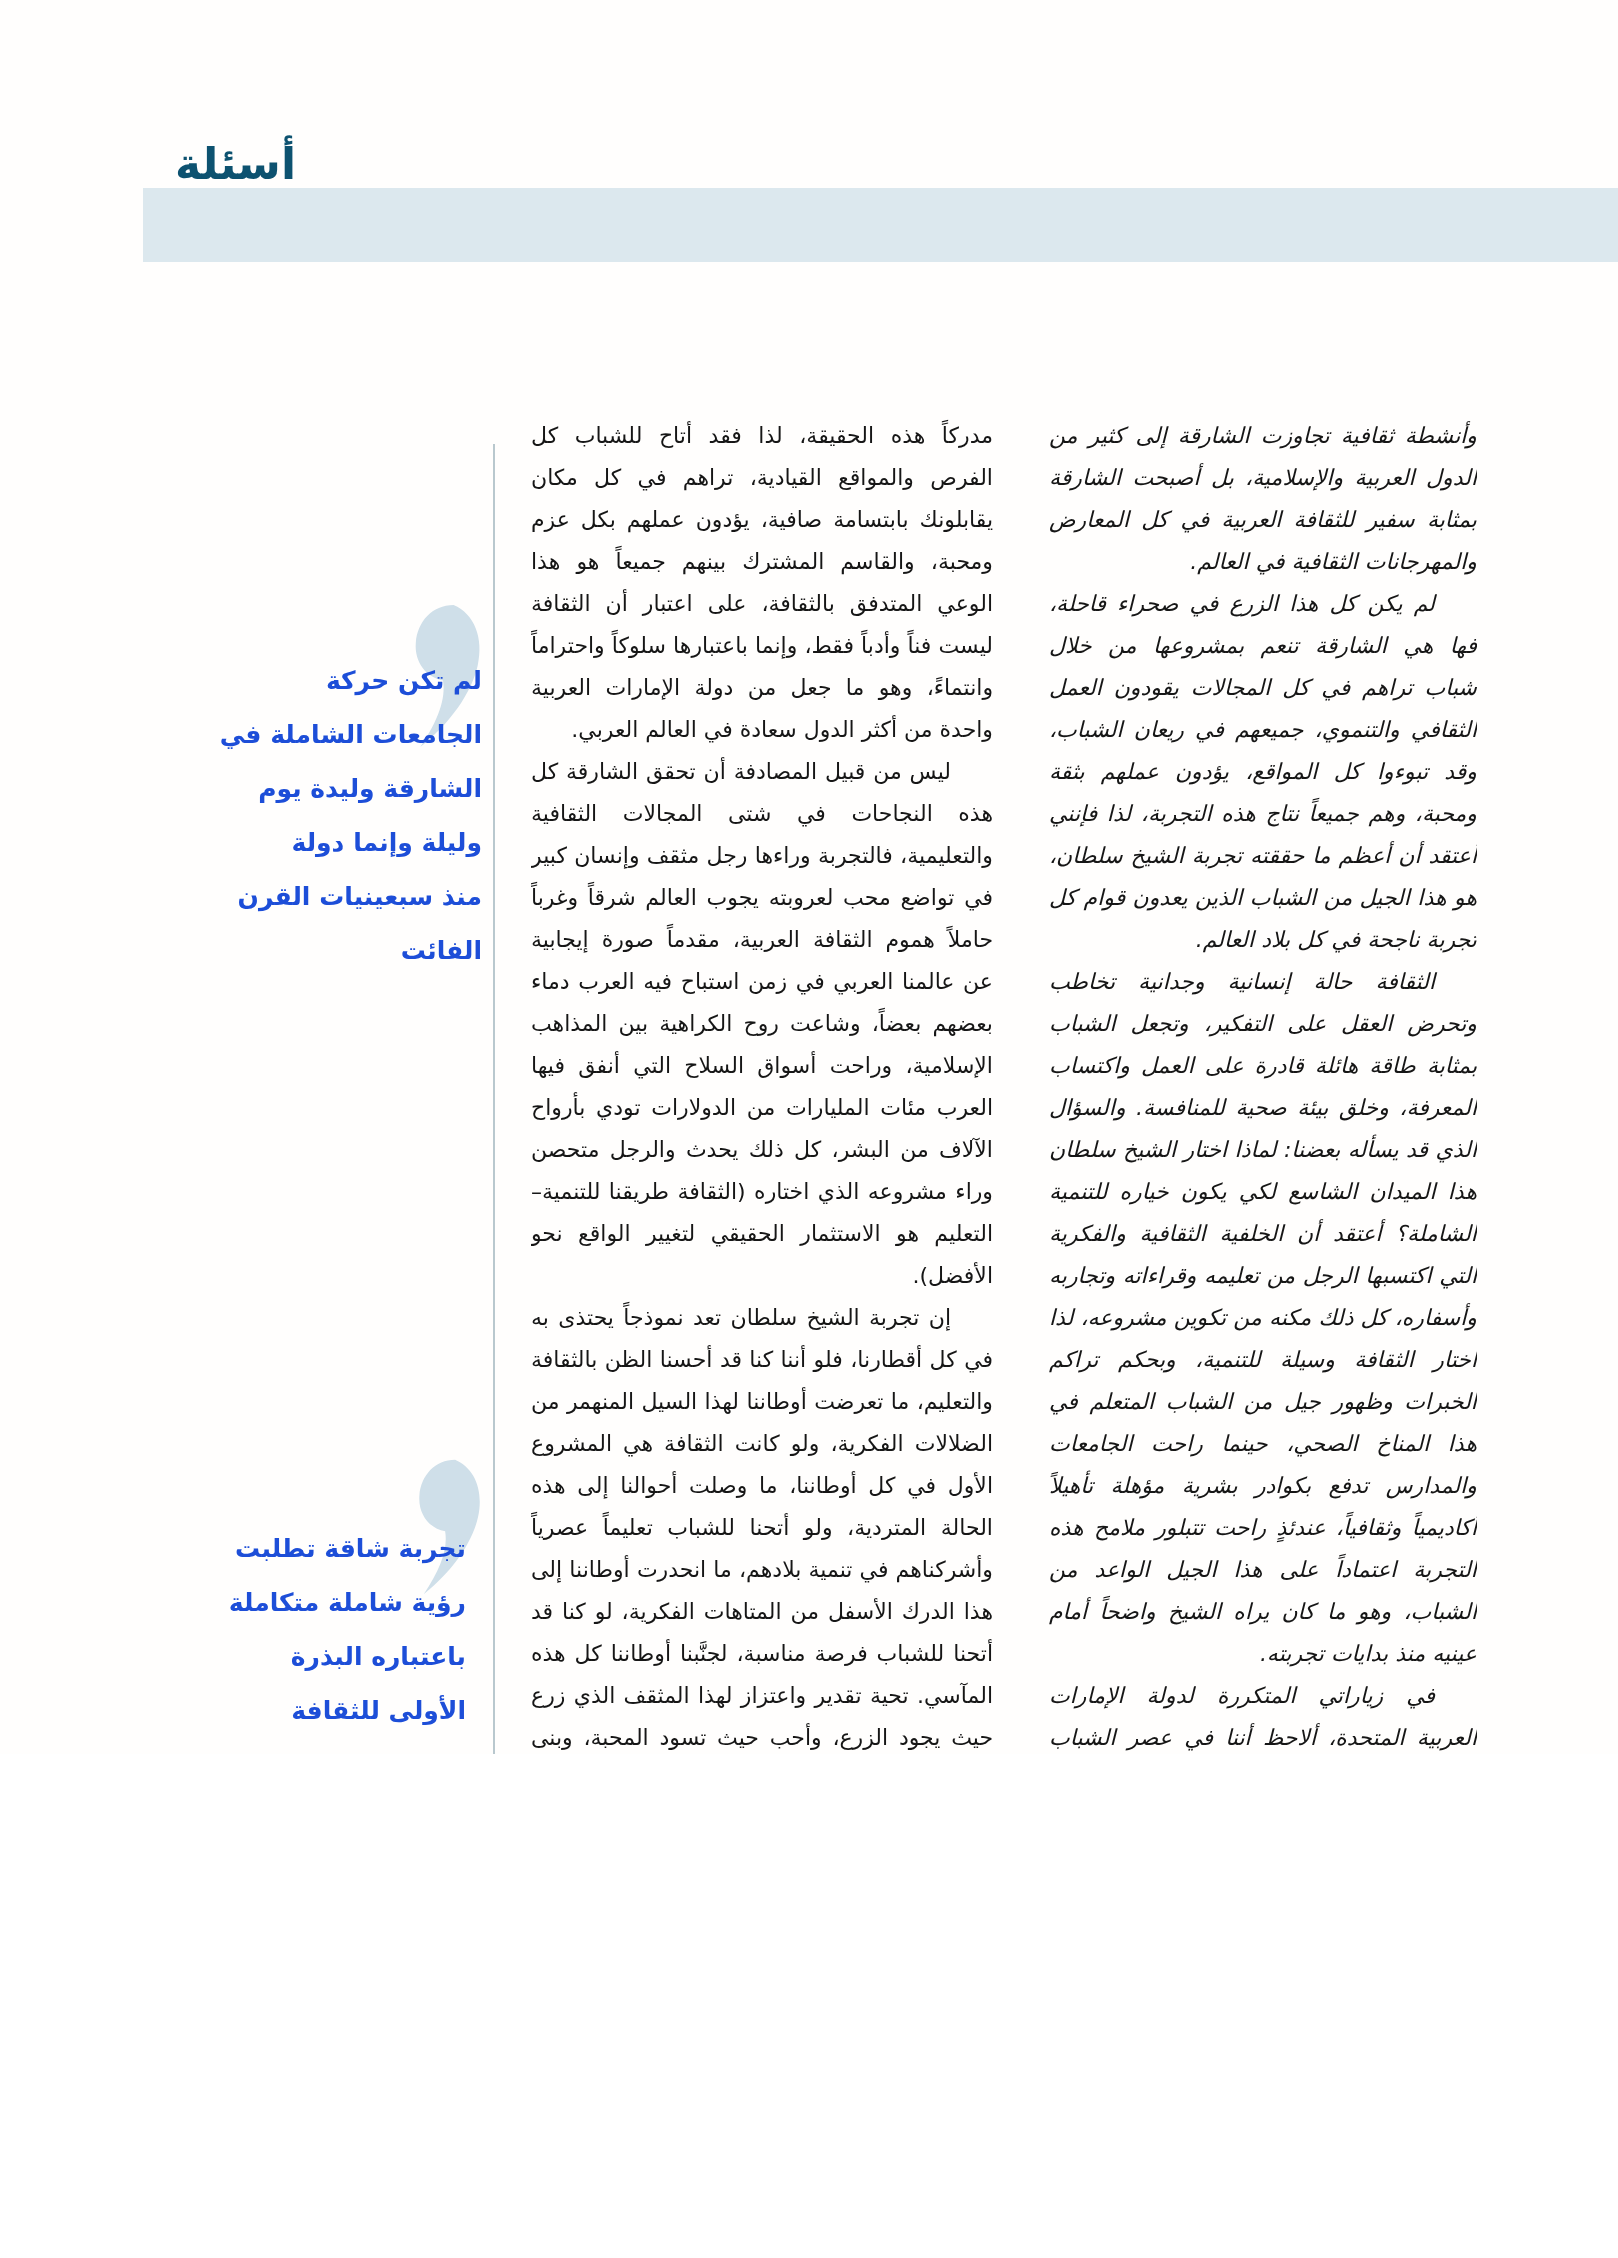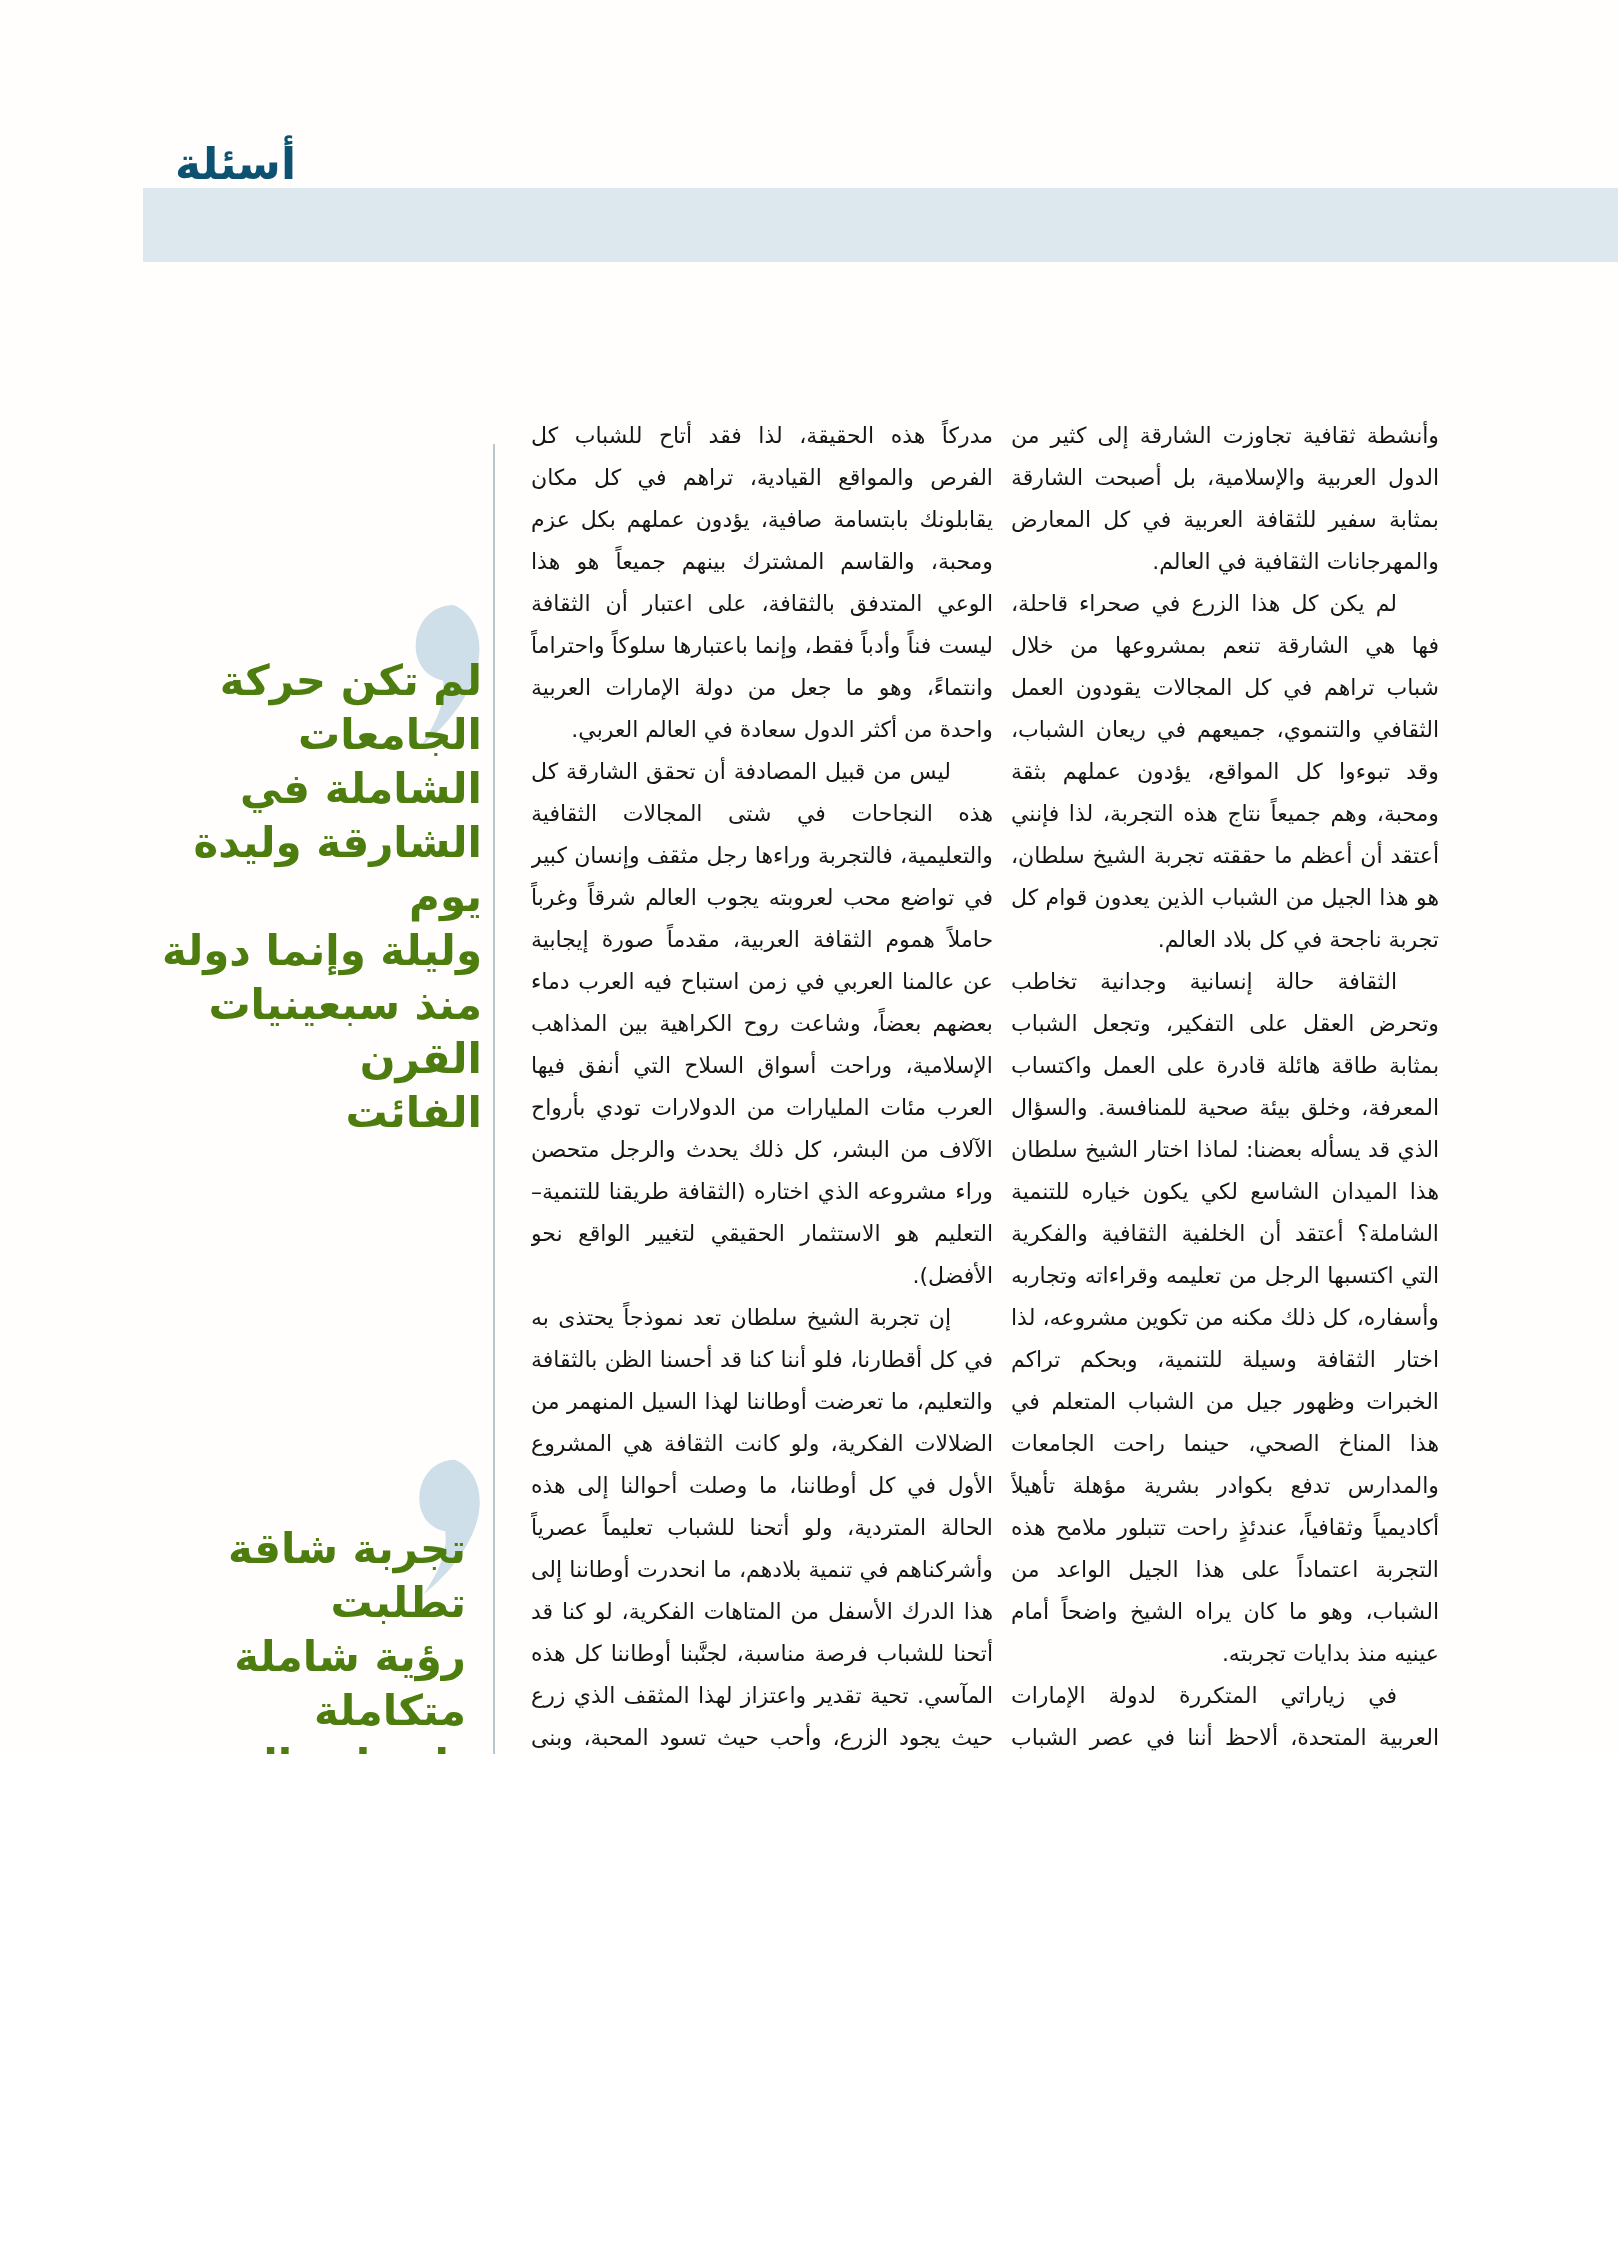--- a/index.html
+++ b/index.html
@@ -27,32 +27,32 @@
   .top-band{
     position:absolute;left:143px;top:188px;width:1475px;height:74px;
     background:var(--band_blue);z-index:1;
   }
   .column{
     position:absolute;top:415px;
     direction:rtl;text-align:justify;
     font-size:22px;line-height:42px;color:var(--body_text);
     overflow:hidden;z-index:2;
   }
-  .col-primary{left:1011px;width:428px;height:1646px;}
+  .col-primary{left:1049px;width:428px;height:1646px;font-style:italic;}
   .col-secondary{left:531px;width:462px;height:1646px;}
   .column p{margin:0;padding:0;}
   .column p.indent{text-indent:42px;}
   .v-divider{
     position:absolute;left:493px;top:444px;width:1.9px;height:1590px;
     background:var(--divider);z-index:1;
   }
   .pullquote{
     position:absolute;direction:rtl;
-    font-weight:bold;color:#4d7c0f;
-    font-size:42px;line-height:54px;
+    font-weight:bold;color:#1d4ed8;
+    font-size:25px;line-height:54px;
     z-index:3;
   }
   .pq-1{left:134px;top:654px;width:348px;}
   .pq-2{left:122px;top:1522px;width:344px;}
   .quote-mark{
     position:absolute;z-index:2;
   }
   .qm-1{left:406px;top:602px;width:80px;height:151px;}
   .qm-2{left:409px;top:1457px;width:78px;height:143px;}
   .quote-mark svg{width:100%;height:100%;display:block;}

